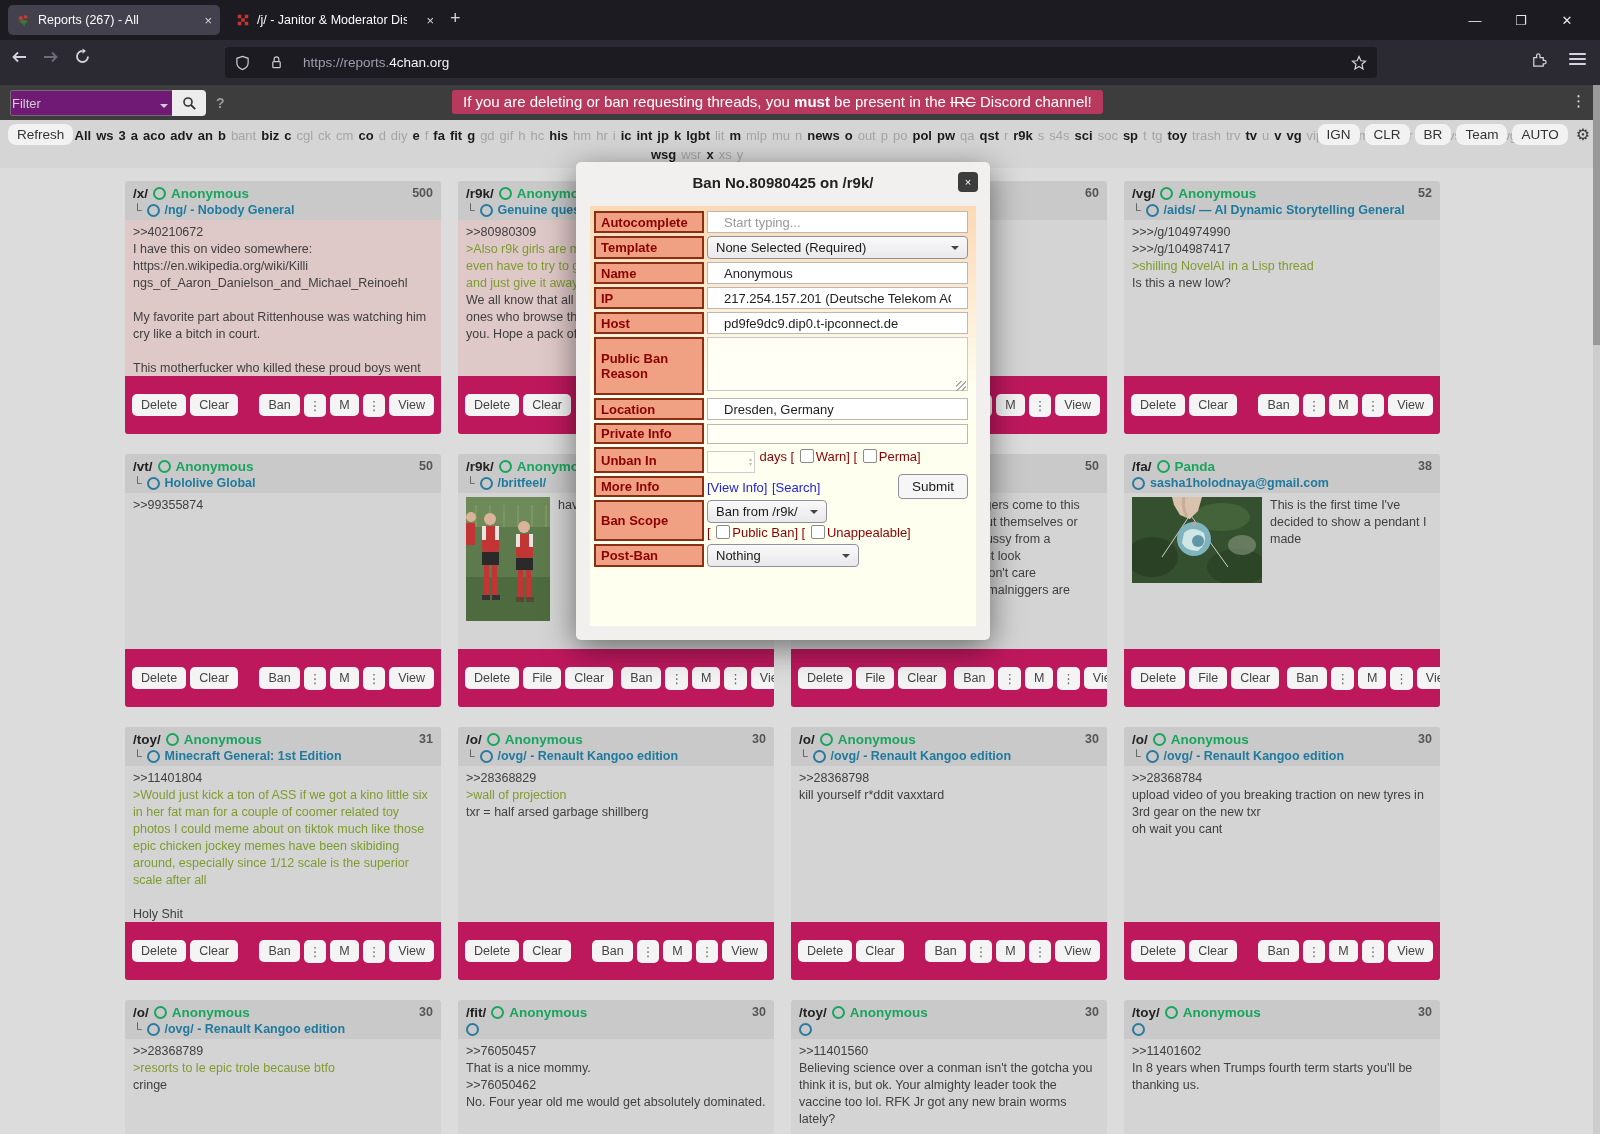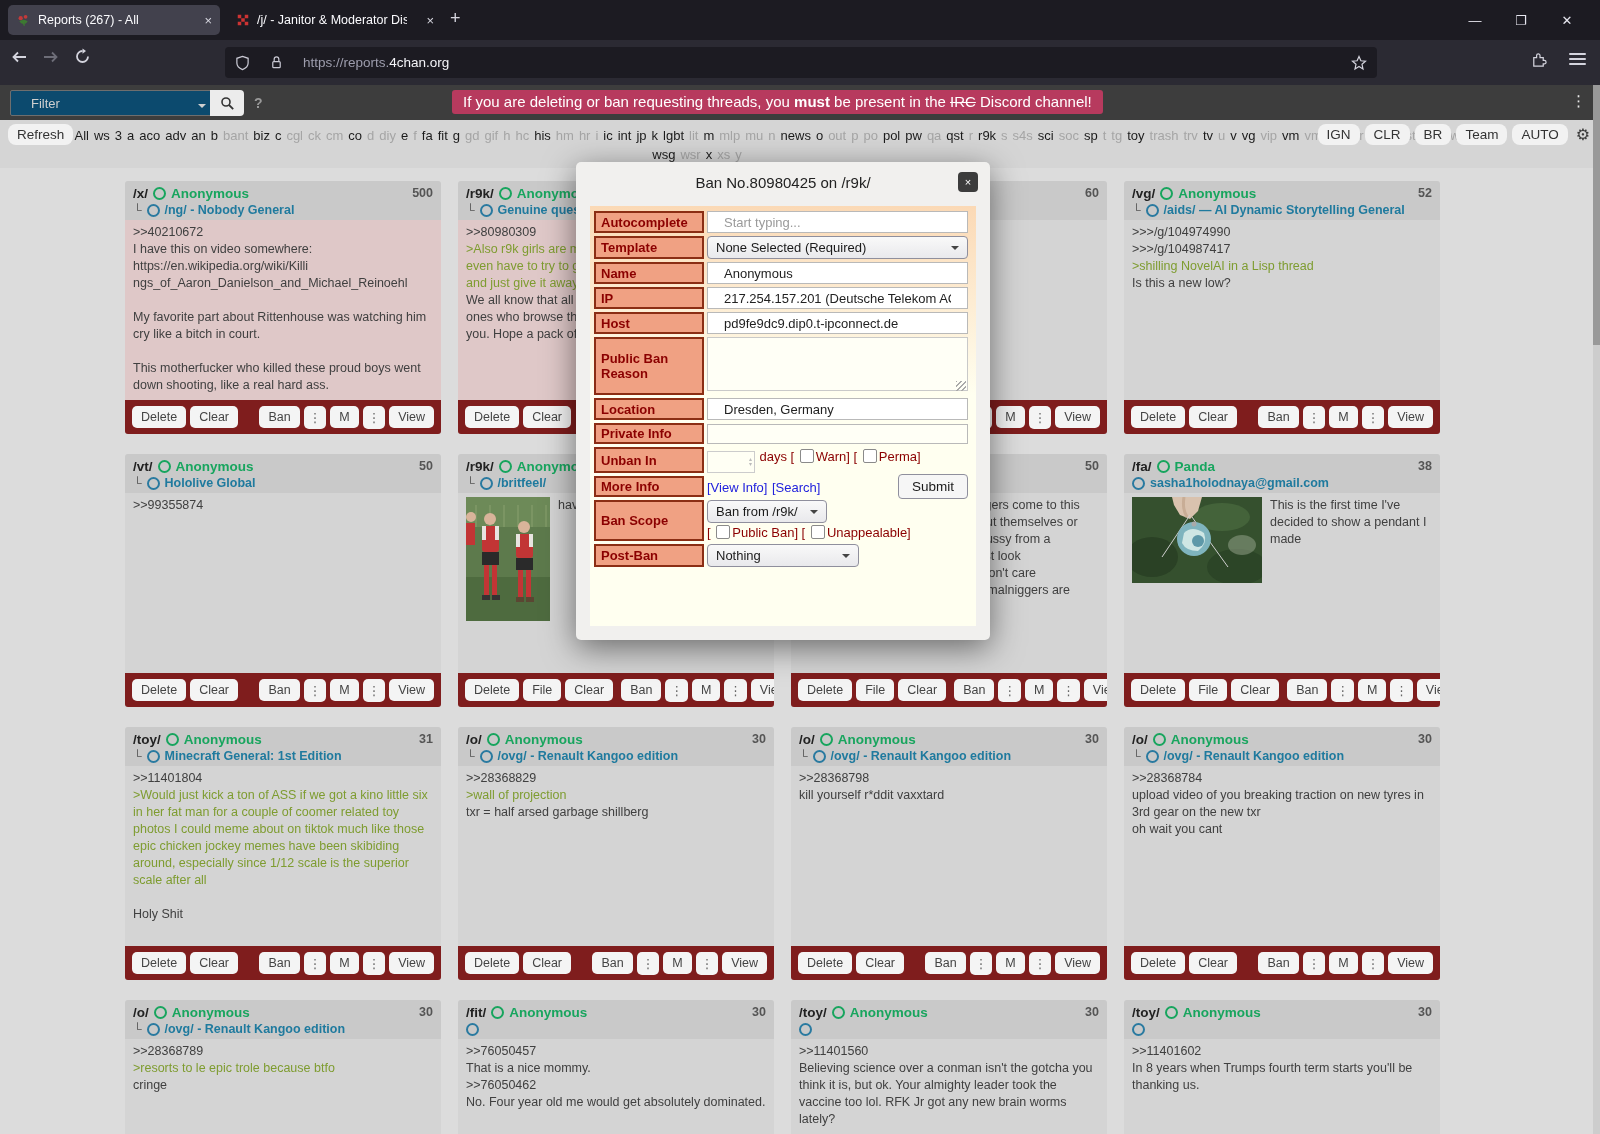--- a/index.html
+++ b/index.html
@@ -20,69 +20,69 @@
   .urlbar{position:absolute;left:225px;top:7px;width:1152px;height:31px;background:#1c1b22;
     border-radius:4px;display:flex;align-items:center;padding:0 10px;box-sizing:border-box;gap:20px}
   .urltext{font-size:13.5px;color:#9d9dad}
   .urltext b{color:#f4f4f8;font-weight:normal}
   .urlstar{margin-left:auto}
   .navright{position:absolute;right:14px;top:10px;display:flex;gap:22px;align-items:center}
   .hamb div{width:17px;height:2px;background:#d4d4de;margin:3px 0;border-radius:1px}
   
   .appbar{position:absolute;left:0;top:85px;right:0;height:35px;background:#3d3d3d;z-index:4}
   .filterwrap{position:absolute;left:10px;top:5px;display:flex;align-items:center}
-  .filterinput{width:162px;height:24px;background:#0c4a6e;border:1px solid #6e6e6e;color:#cfcfcf;
-    font-size:13px;padding:0 20px;border-radius:2px 0 0 2px;font-family:"Liberation Sans",sans-serif}
+  .filterinput{width:162px;height:24px;background:#701a75;border:1px solid #6e6e6e;color:#cfcfcf;
+    font-size:13px;padding:0 1px;border-radius:2px 0 0 2px;font-family:"Liberation Sans",sans-serif}
   .filterinput::placeholder{color:#cfcfcf}
   .fcaret{width:0;height:0;border:4px solid transparent;border-top-color:#cfcfcf;margin:9px 0 0 -16px}
   .searchbtn{width:34px;height:26px;background:#ececec;border-radius:0 4px 4px 0;display:flex;
     align-items:center;justify-content:center;margin-left:4px}
   .helpq{color:#9a9a9a;font-size:14px;font-weight:bold;margin-left:10px}
   .banner{position:absolute;left:452px;top:5px;height:24px;line-height:24px;background:#b73a5e;
     color:#fff;border-radius:3px;padding:0 11px;font-size:15px;white-space:nowrap}
   .banner b{font-weight:bold}
   .banner .strike{text-decoration:line-through}
   .appdots{position:absolute;right:14px;top:7px;color:#e8e8e8;font-size:15px;letter-spacing:0}
   
   .boardbar{position:absolute;left:0;top:120px;right:0;height:48px;background:#d5d5d5;z-index:3}
   .refresh{position:absolute;left:8px;top:4px}
   .pillbtn{background:#f2f2f2;border-radius:8px;padding:3px 9px;font-size:13.5px;color:#333;
     display:inline-block}
   .boards{position:absolute;left:72px;top:7px;width:1250px;text-align:center;line-height:16px}
   .boards2{position:absolute;left:72px;top:26px;width:1250px;text-align:center;line-height:16px}
   .bl{font-size:13px;margin:0 2.5px;text-decoration:none}
-  .bl.on{color:#1b1b1b;font-weight:normal}
+  .bl.on{color:#1b1b1b;font-weight:bold}
   .bl.off{color:#a5a5a5}
   .bbright{position:absolute;right:10px;top:4px;display:flex;gap:5px;align-items:center}
   .gear{font-size:16px;color:#3c3c3c;margin-left:3px}
   
   .grid{position:absolute;left:125px;top:181px;width:1316px;height:953px;display:grid;
     grid-template-columns:repeat(4,316px);grid-auto-rows:253px;gap:20px 17px;overflow:hidden;z-index:1}
   .card{background:#c9c9c9;border-radius:3px;display:flex;flex-direction:column;overflow:hidden}
   .chead{padding:4px 8px 2px;position:relative}
   .cl1{font-size:13.5px;font-weight:bold;color:#222;display:flex;align-items:center;gap:5px;height:16px}
   .cname{color:#18a55e}
   .ccount{position:absolute;right:8px;top:5px;font-size:12.5px;font-weight:bold;color:#555}
   .cl2{font-size:12.5px;font-weight:bold;color:#1f7a9e;display:flex;align-items:center;gap:5px;height:16px;margin-top:1px}
   .elbow{color:#555;font-weight:normal;font-size:12px}
   .circ{width:9px;height:9px;border-radius:50%;border:2px solid #18a55e;display:inline-block;flex:none}
   .circ.blue{border-color:#2a7aa0}
   .cbody{flex:1;background:#d4d4d4;padding:4px 8px;font-size:12.5px;line-height:17px;color:#404040;overflow:hidden}
   .cbody.pink{background:#dfc8c8}
   .cbody .q{color:#404040}
   .cbody .g{color:#7e9c30}
   .imgrow{display:flex;gap:8px;align-items:flex-start}
-  .cfoot{height:34px;background:#7f1d1d;display:flex;align-items:center;padding:0 7px;gap:4px;flex:none}
+  .cfoot{height:34px;background:#be185d;display:flex;align-items:center;padding:12px 7px;gap:4px;flex:none}
   .btn{background:#f4f4f4;border-radius:5px;padding:4px 9px;font-size:12.5px;color:#444;white-space:nowrap}
   .btn.narrow{padding:4px 5px;color:#666}
   .spacer{flex:1}
   
   .modal{position:absolute;left:576px;top:162px;width:414px;height:478px;background:#f1f0ee;
     border-radius:5px;box-shadow:0 8px 32px rgba(0,0,0,.5);z-index:50}
-  .mtitle{text-align:center;font-weight:normal;font-size:15px;color:#222;padding-top:12px}
+  .mtitle{text-align:center;font-weight:bold;font-size:15px;color:#222;padding-top:12px}
   .mclose{position:absolute;right:12px;top:10px;width:20px;height:20px;background:#3c3c3c;border-radius:4px;
     color:#fff;font-size:11px;display:flex;align-items:center;justify-content:center}
   .mpanel{position:absolute;left:14px;right:14px;top:44px;bottom:14px;
     background:linear-gradient(#fbd9b5,#fffff0 45%)}
   .mtable{border-collapse:separate;border-spacing:3px;width:calc(100% - 6px);margin:2px 0 0 1px}
   td.lab{background:#f0a183;border:2px solid #8b2e14;color:#8b0000;font-weight:bold;font-size:13px;
     padding:1px 5px;width:96px;vertical-align:middle}
   td.val{vertical-align:middle;padding:0}
   .txt{width:100%;box-sizing:border-box;border:1px solid #b9b9b9;background:#fff;font-size:13px;
     padding:2px 16px;height:22px;font-family:"Liberation Sans",sans-serif;color:#222}

